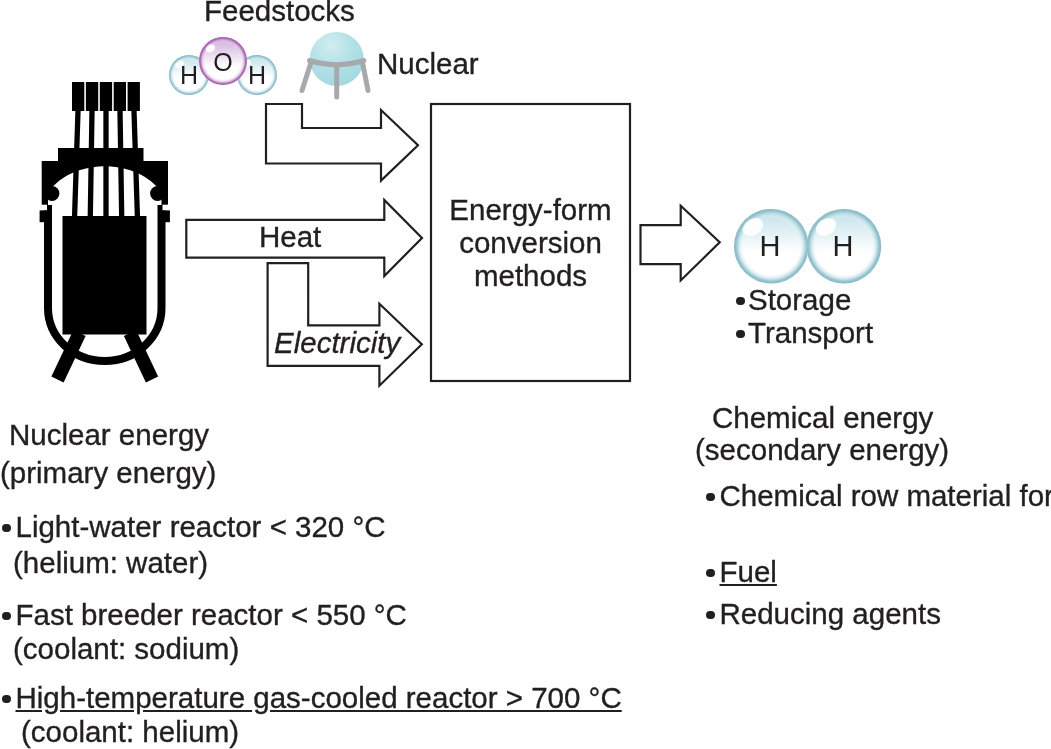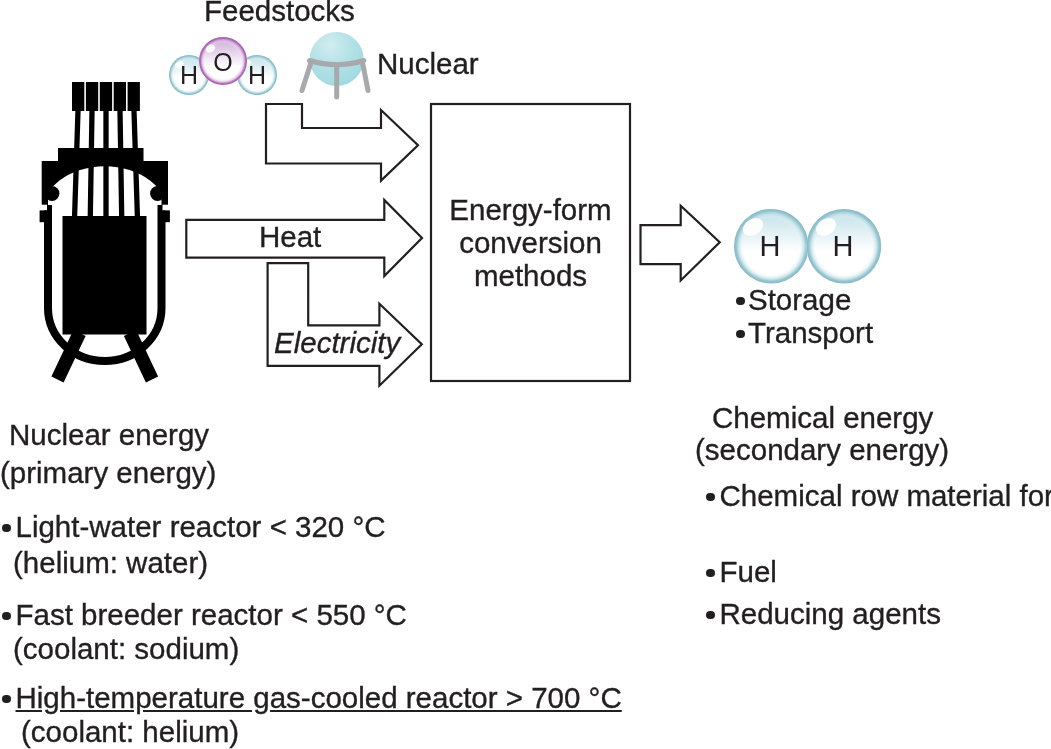--- a/index.html
+++ b/index.html
@@ -153,15 +153,15 @@
 <div class="t" style="left:2.2px;top:512.4px;"><span class="dot"></span>Light-water reactor &lt; 320 °C</div>
 <div class="t" style="left:13.2px;top:547.6px;">(helium: water)</div>
 <div class="t" style="left:2.2px;top:600.1px;"><span class="dot"></span>Fast breeder reactor &lt; 550 °C</div>
 <div class="t" style="left:13.2px;top:634.3px;">(coolant: sodium)</div>
 <div class="t" style="left:2.2px;top:682.7px;text-decoration:underline;"><span class="dot"></span>High-temperature gas-cooled reactor &gt; 700 °C</div>
 <div class="t" style="left:13.2px;top:717.3px;margin-left:8px;">(coolant: helium)</div>
 
 <div class="t" style="left:712px;top:402.8px;">Chemical energy</div>
 <div class="t" style="left:694.5px;top:435.2px;">(secondary energy)</div>
 <div class="t" style="left:706px;top:481.3px;"><span class="dot"></span>Chemical row material for</div>
-<div class="t" style="left:706px;top:557.2px;"><span class="dot"></span>Fuel</div>
+<div class="t" style="left:706px;top:557.2px;text-decoration:underline;"><span class="dot"></span>Fuel</div>
 <div class="t" style="left:706px;top:598.6px;"><span class="dot"></span>Reducing agents</div>
 </div>
 
 </body></html>

